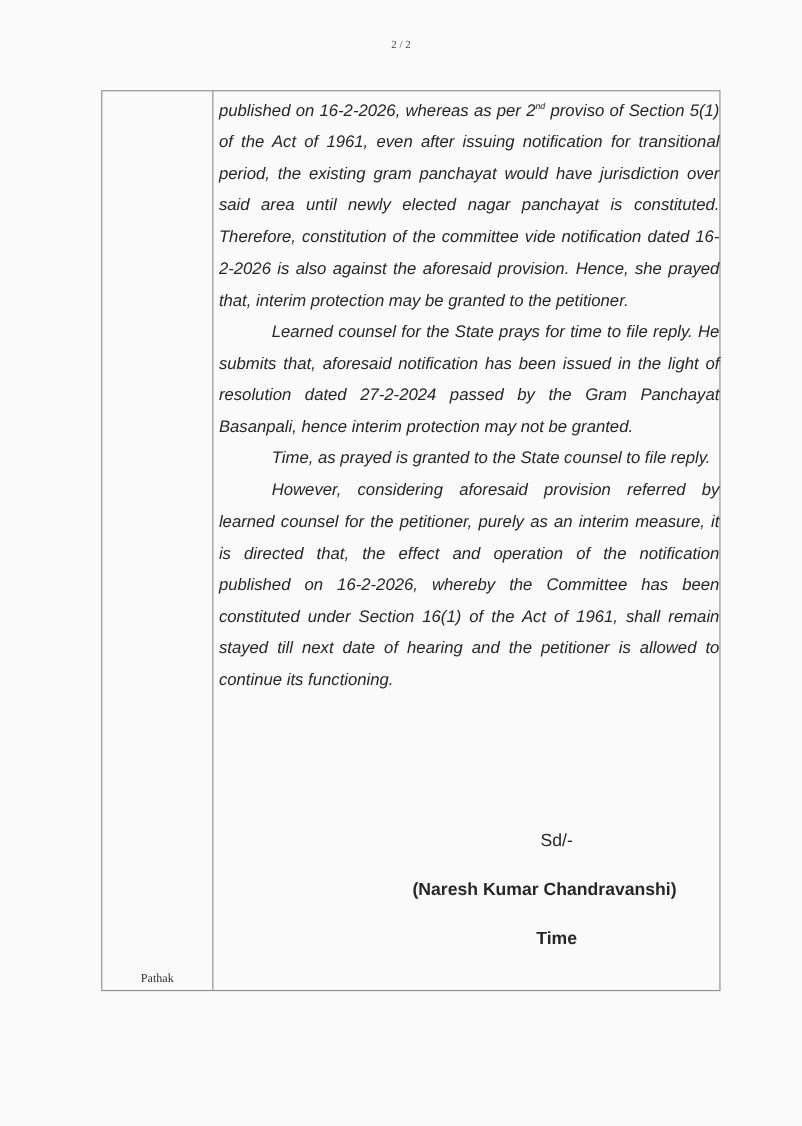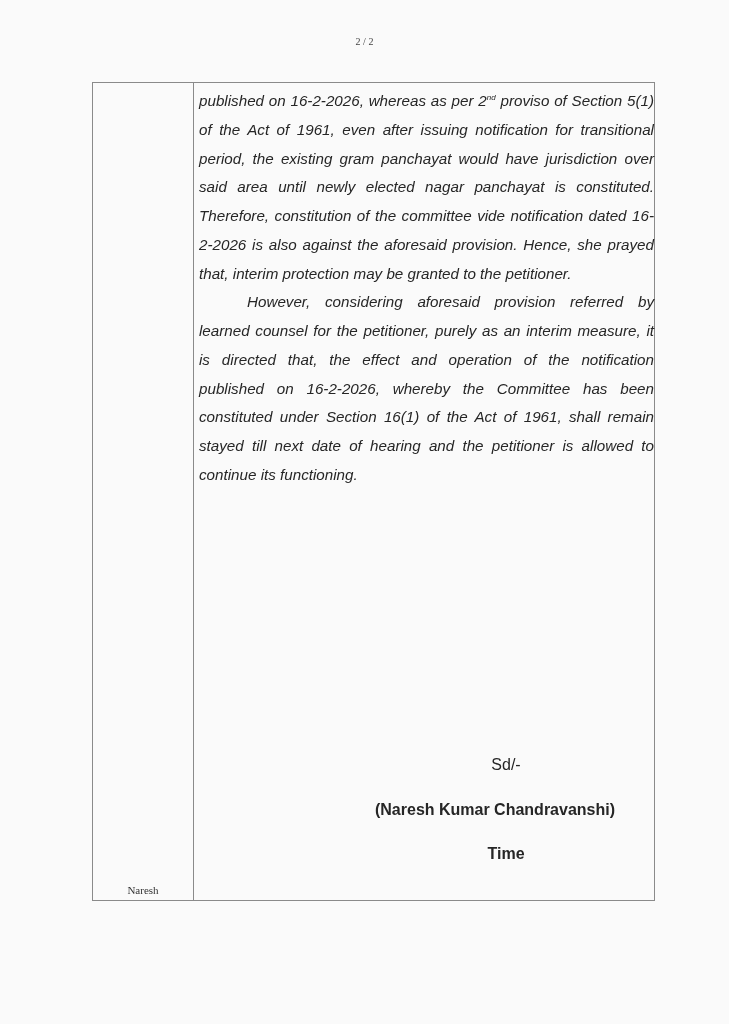--- a/index.html
+++ b/index.html
@@ -74,25 +74,27 @@
     .sig-name, .sig-title { font-weight: bold; margin-top: 16px; }
     .sig-name { margin-left: -22px; }
   </style>
 </head>
 <body>
 
 <div class="page-number">2 / 2</div>
 
 <div class="order-table">
   <div class="left-col">
-    <div class="initials">Naresh</div>
+    <div class="initials">Pathak</div>
   </div>
   <div class="right-col">
     <div class="body-text">
       <p><span>published on 16-2-2026, whereas as per 2</span><sup class="ord">nd</sup><span> proviso of Section 5(1) of the Act of 1961, even after issuing notification for transitional period, the existing gram panchayat would have jurisdiction over said area until newly elected nagar panchayat is constituted. Therefore, constitution of the committee vide notification dated 16-2-2026 is also against the aforesaid provision. Hence, she prayed that, interim protection may be granted to the petitioner.</span></p>
+      <p class="indent">Learned counsel for the State prays for time to file reply. He submits that, aforesaid notification has been issued in the light of resolution dated 27-2-2024 passed by the Gram Panchayat Basanpali, hence interim protection may not be granted.</p>
+      <p class="indent">Time, as prayed is granted to the State counsel to file reply.</p>
       <p class="indent">However, considering aforesaid provision referred by learned counsel for the petitioner, purely as an interim measure, it is directed that, the effect and operation of the notification published on 16-2-2026, whereby the Committee has been constituted under Section 16(1) of the Act of 1961, shall remain stayed till next date of hearing and the petitioner is allowed to continue its functioning.</p>
     </div>
     <div class="signature">
       <div class="sig-sd">Sd/-</div>
       <div class="sig-name">(Naresh Kumar Chandravanshi)</div>
       <div class="sig-title">Time</div>
     </div>
   </div>
 </div>
 

